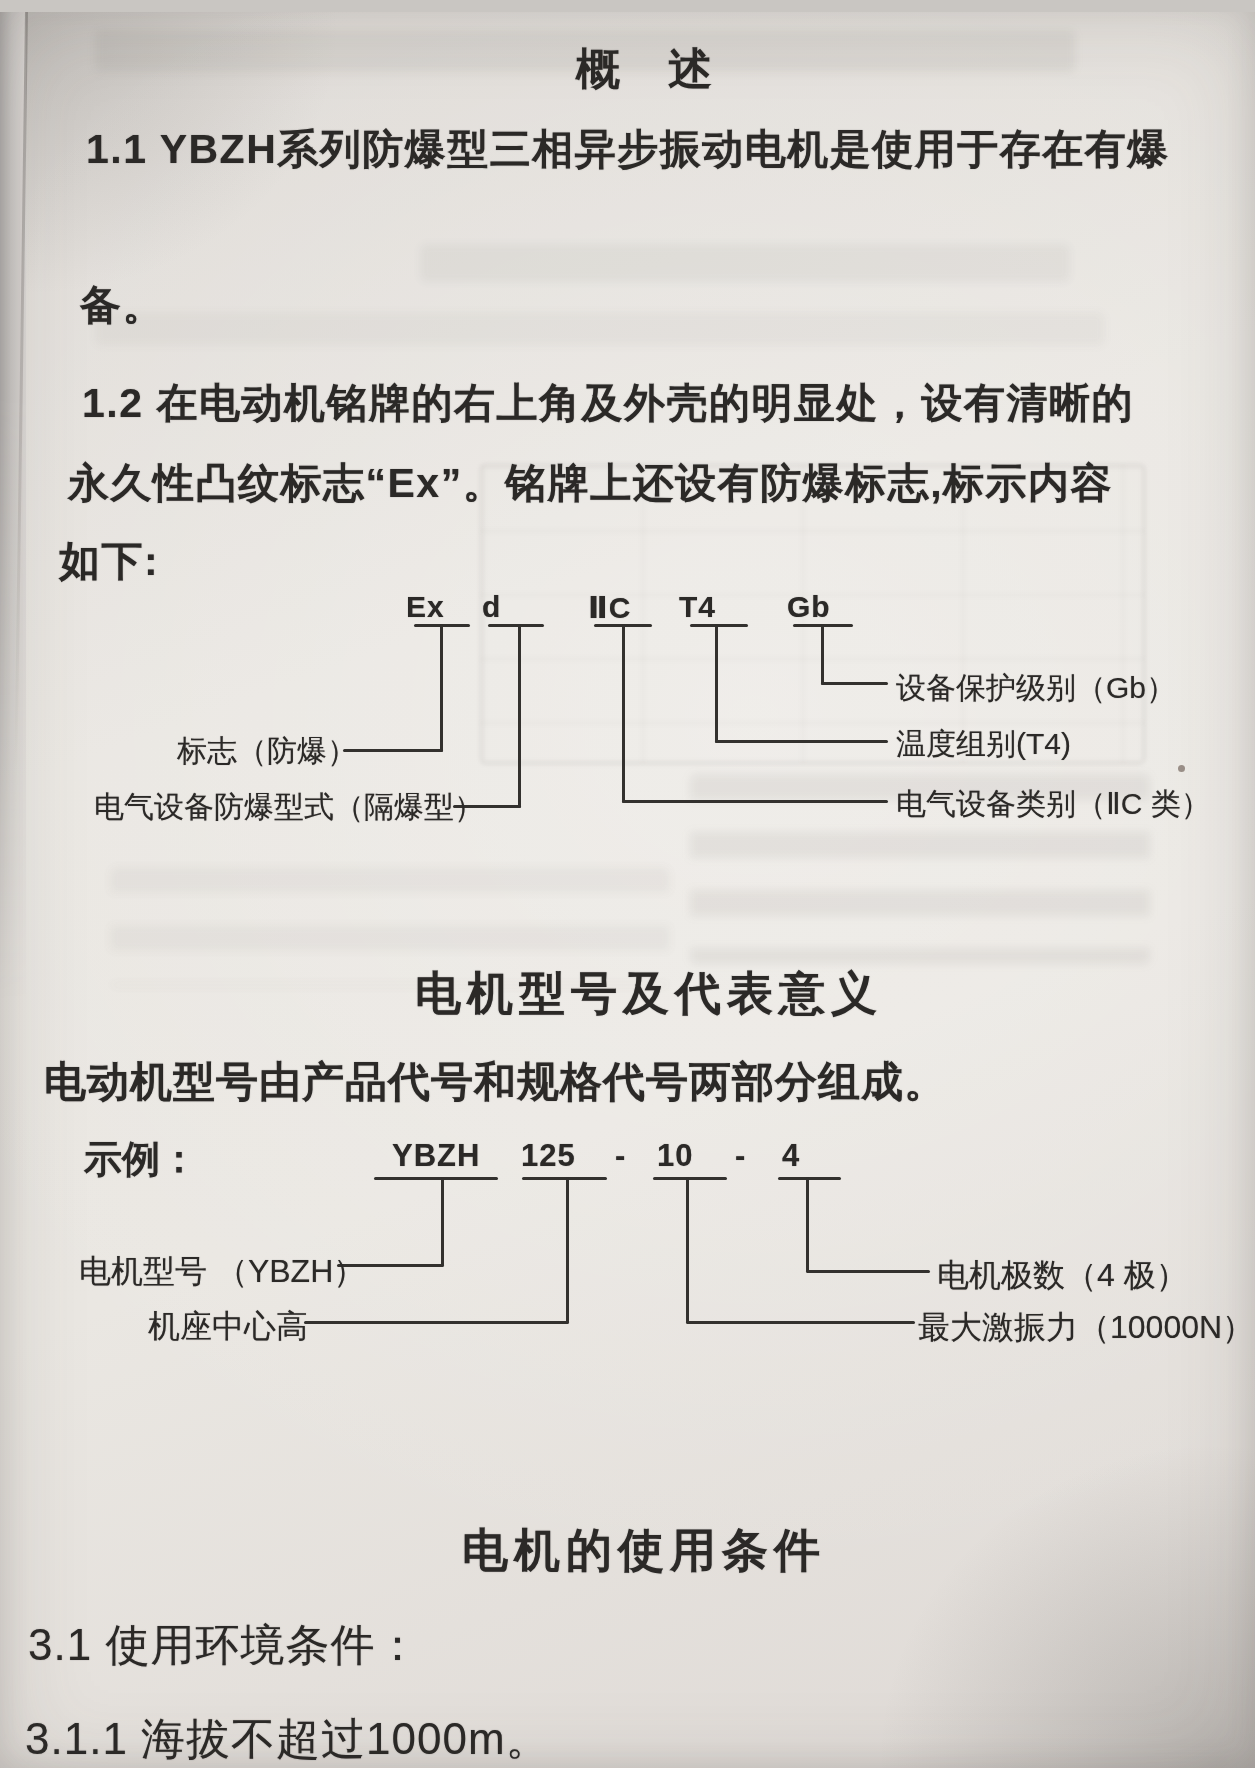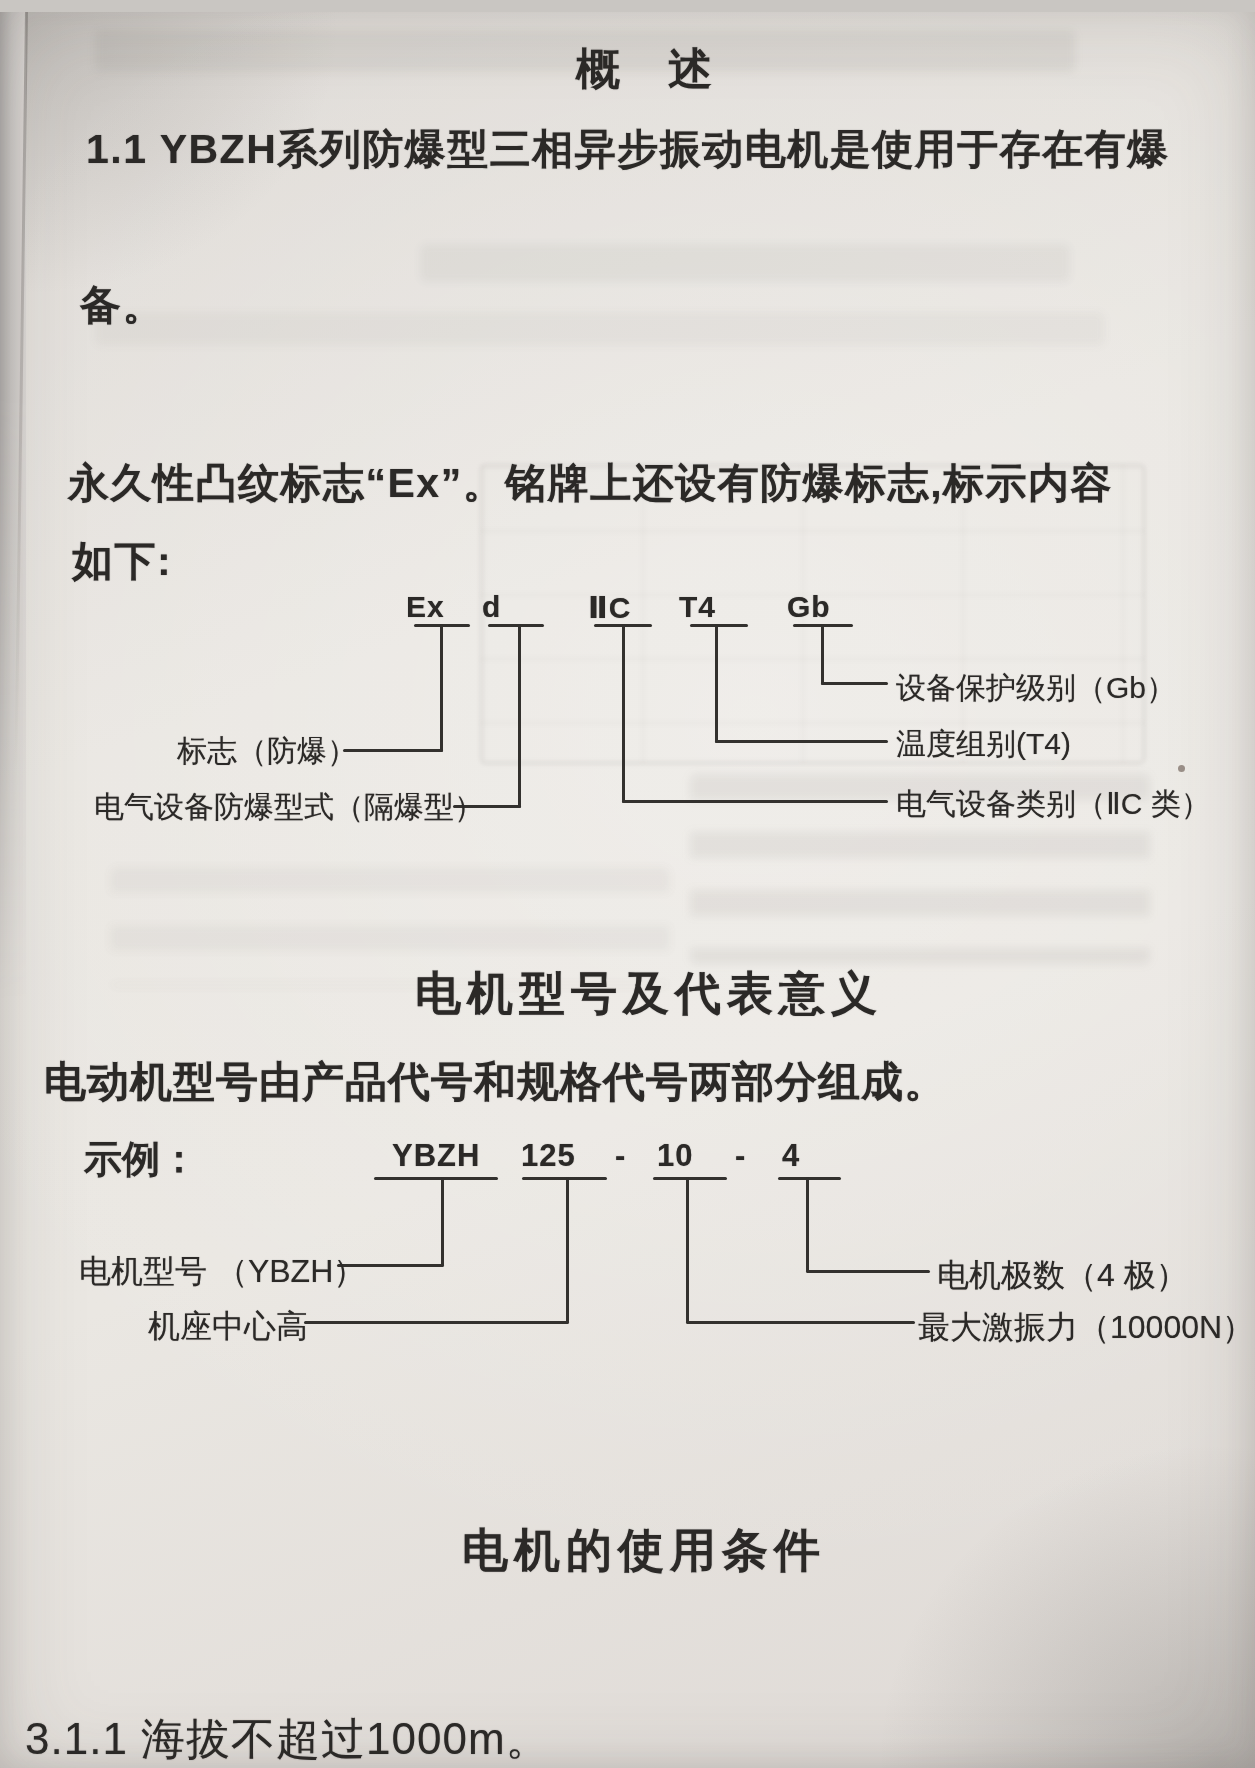--- a/index.html
+++ b/index.html
@@ -81,22 +81,23 @@
   <div class="ghost g-stripes" style="top:762px;left:690px;width:460px;height:190px;"></div>
   <div class="ghost g-stripes" style="top:855px;left:110px;width:560px;height:120px;opacity:.7;"></div>
   <div class="speck" style="top:753px;left:1178px;width:7px;height:7px;"></div>
   <div class="speck" style="top:1262px;left:944px;width:4px;height:4px;opacity:.5;"></div>
 
   <div class="txt doc-title" style="left:576px;top:28px;">概　述</div>
 
   <div class="txt body-line" style="left:86px;top:110px;">1.1 YBZH系列防爆型三相异步振动电机是使用于存在有爆</div>
   <div class="txt body-line" style="left:80px;top:266px;">备。</div>
 
+  <div class="txt body-line" style="left:82px;top:364px;">1.2 在电动机铭牌的右上角及外壳的明显处，设有清晰的</div>
   <div class="txt body-line" style="left:68px;top:444px;">永久性凸纹标志“Ex”。铭牌上还设有防爆标志,标示内容</div>
-  <div class="txt body-line" style="left:72px;top:522px;">如下:</div>
+  <div class="txt body-line" style="left:59px;top:522px;">如下:</div>
 
   <div>
 
     <span class="code" style="left:406px;top:578px;width:70px;">Ex</span>
     <span class="code" style="left:482px;top:578px;width:70px;">d</span>
     <span class="code" style="left:588px;top:578px;width:70px;">ⅡC</span>
     <span class="code" style="left:679px;top:578px;width:70px;">T4</span>
     <span class="code" style="left:787px;top:578px;width:70px;">Gb</span>
 
     <i class="uline" style="left:414px;top:612px;width:56px;"></i>
@@ -154,15 +155,16 @@
     <i class="hline" style="left:686px;top:1309px;width:229px;"></i>
 
     <span class="dlabel dlabel2" style="left:79px;top:1238px;">电机型号 （YBZH）</span>
     <span class="dlabel dlabel2" style="left:937px;top:1242px;">电机极数（4 极）</span>
     <span class="dlabel dlabel2" style="left:148px;top:1293px;">机座中心高</span>
     <span class="dlabel dlabel2" style="left:918px;top:1294px;">最大激振力（10000N）</span>
   </div>
 
   <div class="txt sec-title" style="left:462px;top:1508px;">电机的使用条件</div>
 
+  <div class="txt cond-line" style="left:28px;top:1604px;">3.1 使用环境条件：</div>
   <div class="txt cond-line" style="left:25px;top:1698px;">3.1.1 海拔不超过1000m。</div>
 
 </div>
 
 </body></html>

